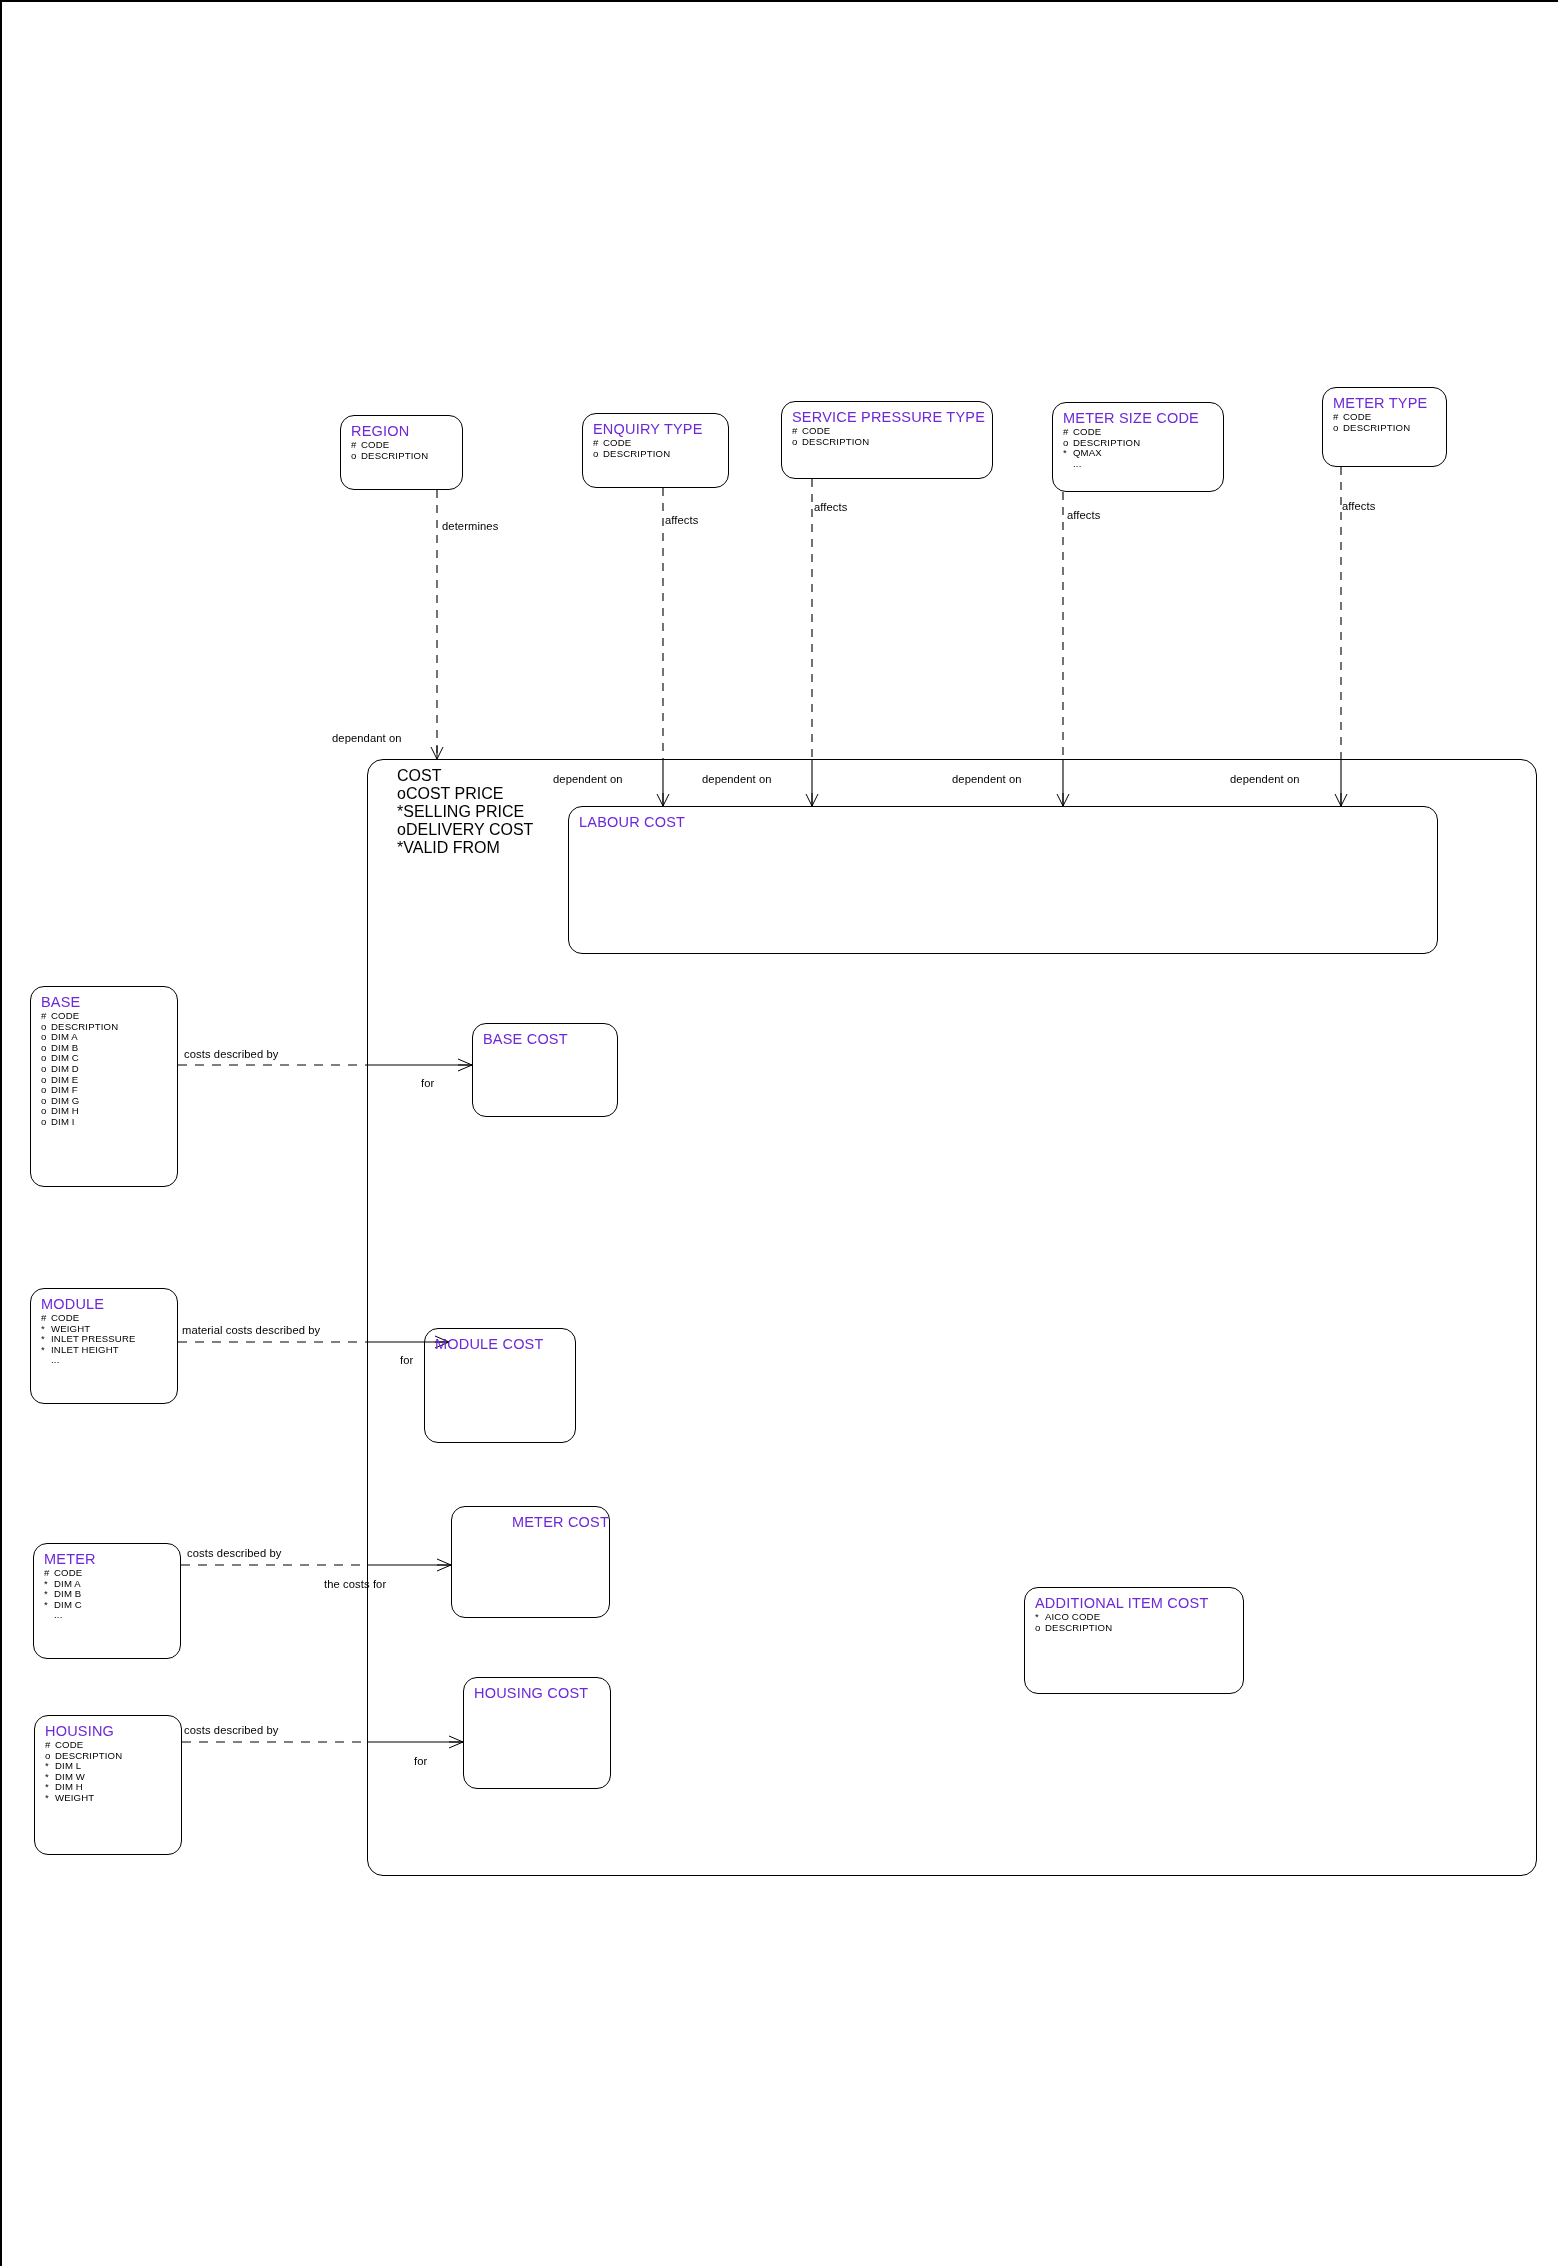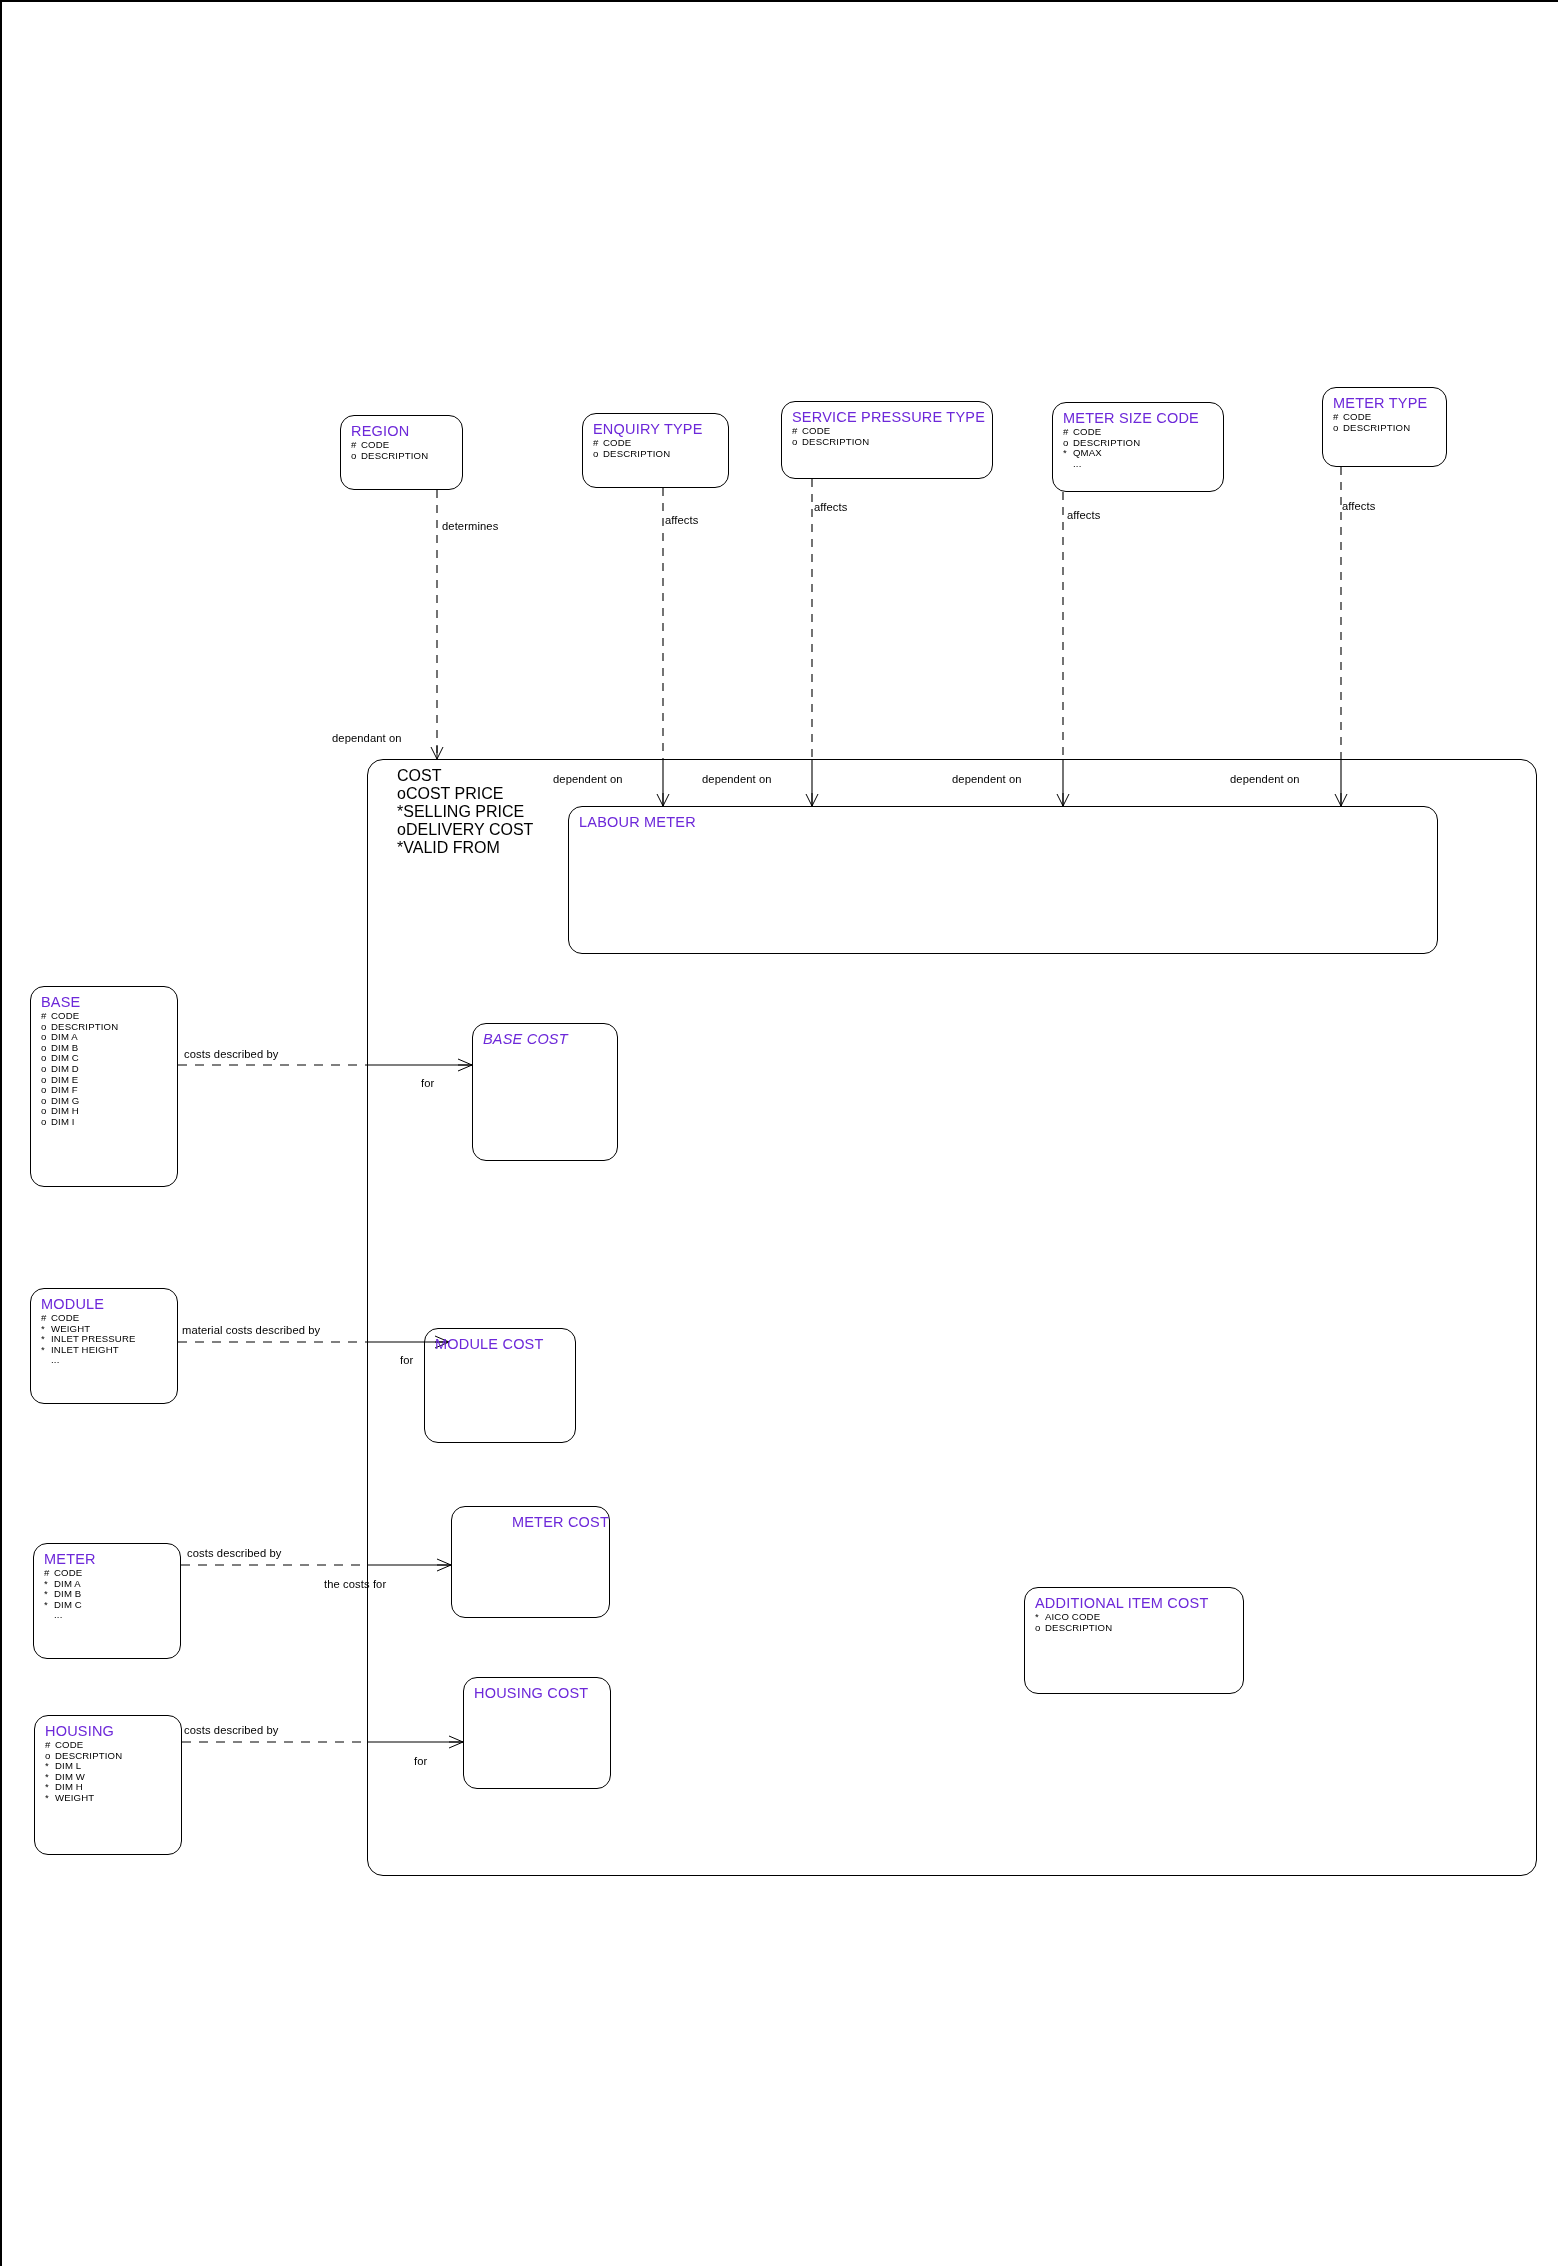--- a/index.html
+++ b/index.html
@@ -217,24 +217,24 @@
     <div class="ename">COST</div>
     <div class="attrs">
       <div class="attr"><span class="mark">o</span><span>COST PRICE</span></div>
       <div class="attr"><span class="mark">*</span><span>SELLING PRICE</span></div>
       <div class="attr"><span class="mark">o</span><span>DELIVERY COST</span></div>
       <div class="attr"><span class="mark">*</span><span>VALID FROM</span></div>
     </div>
   </div>
 
   <div class="entity" style="left:566px; top:804px; width:870px; height:148px;">
-    <div class="ename">LABOUR METER</div>
-  </div>
-
-  <div class="entity" style="left:470px; top:1021px; width:146px; height:138px;font-style:italic;">
+    <div class="ename">LABOUR COST</div>
+  </div>
+
+  <div class="entity" style="left:470px; top:1021px; width:146px; height:94px;">
     <div class="ename">BASE COST</div>
   </div>
 
   <div class="entity" style="left:422px; top:1326px; width:152px; height:115px;">
     <div class="ename">MODULE COST</div>
   </div>
 
   <div class="entity" style="left:449px; top:1504px; width:159px; height:112px;text-align:right;">
     <div class="ename">METER COST</div>
   </div>

